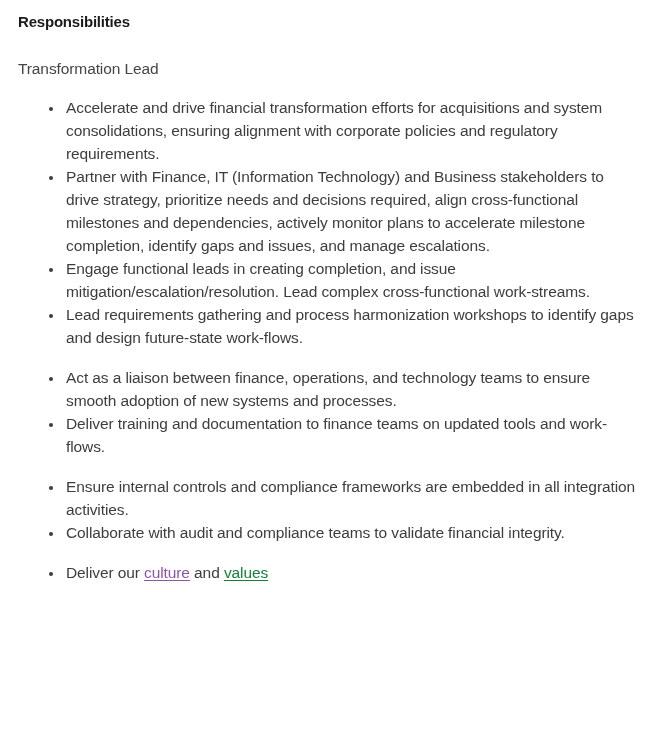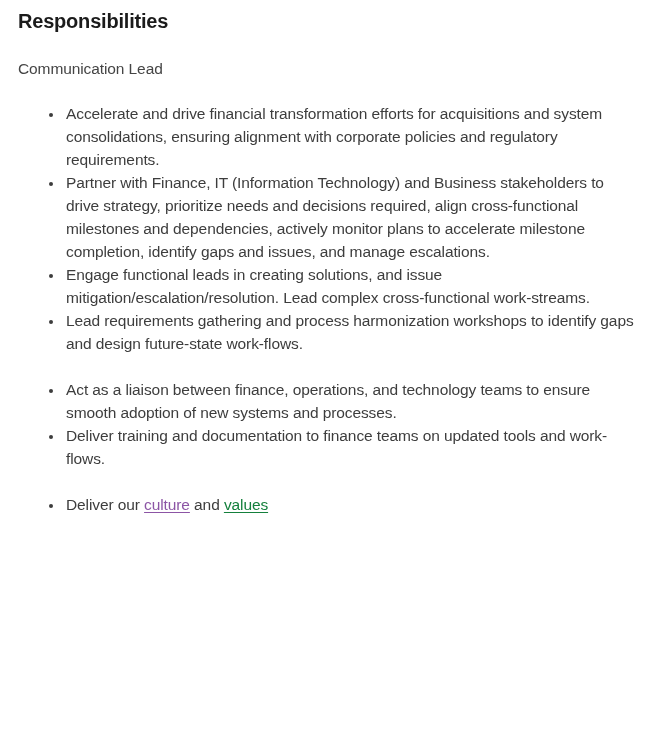--- a/index.html
+++ b/index.html
@@ -9,35 +9,35 @@
     box-sizing: border-box;
     padding: 9px 16px 0 18px;
     overflow: hidden;
     font-family: "Liberation Sans", sans-serif;
     font-size: 15.5px;
     letter-spacing: -0.1px;
     color: #3d3d3d;
   }
   h2[data-name="page-title"] {
     margin: 0 0 24px 0;
-    font-size: 20px;
+    font-size: 15px;
     line-height: 25px;
     font-weight: 700;
     letter-spacing: -0.2px;
     color: #1b1b1b;
   }
   p.section-heading {
     margin: 14px 0 0 0;
     font-size: 15.5px;
     line-height: 21px;
     font-weight: 400;
     color: #454545;
   }
   ul.bullet-list {
-    margin: 23px 0 12px 0;
+    margin: 17px 0 12px 0;
     padding: 0 0 0 46px;
     list-style: disc outside;
   }
   ul.bullet-list li {
     line-height: 23px;
     padding-left: 2px;
     color: #3d3d3d;
   }
   ul.bullet-list li::marker {
     font-size: 14px;
@@ -48,28 +48,32 @@
     cursor: pointer;
     text-align: right;
   }
 </style>
 </head>
 <body>
 
 <main data-name="job-description-panel">
   <h2 data-name="page-title">Responsibilities</h2>
   <div id="sections" data-name="sections">
-      <p class="section-heading" data-name="section-heading">Communication Lead</p>
+      <p class="section-heading" data-name="section-heading">Transformation Lead</p>
       <ul class="bullet-list" data-name="bullet-list">
         <li data-name="bullet-item"><span data-name="bullet-text">Accelerate and drive financial transformation efforts for acquisitions and system consolidations, ensuring alignment with corporate policies and regulatory requirements.</span></li>
         <li data-name="bullet-item"><span data-name="bullet-text">Partner with Finance, IT (Information Technology) and Business stakeholders to drive strategy, prioritize needs and decisions required, align cross-functional milestones and dependencies, actively monitor plans to accelerate milestone completion, identify gaps and issues, and manage escalations.</span></li>
-        <li data-name="bullet-item"><span data-name="bullet-text">Engage functional leads in creating solutions, and issue mitigation/escalation/resolution. Lead complex cross-functional work-streams.</span></li>
+        <li data-name="bullet-item"><span data-name="bullet-text">Engage functional leads in creating completion, and issue mitigation/escalation/resolution. Lead complex cross-functional work-streams.</span></li>
         <li data-name="bullet-item"><span data-name="bullet-text">Lead requirements gathering and process harmonization workshops to identify gaps and design future-state work-flows.</span></li>
       </ul>
       <ul class="bullet-list" data-name="bullet-list">
         <li data-name="bullet-item"><span data-name="bullet-text">Act as a liaison between finance, operations, and technology teams to ensure smooth adoption of new systems and processes.</span></li>
         <li data-name="bullet-item"><span data-name="bullet-text">Deliver training and documentation to finance teams on updated tools and work-flows.</span></li>
+      </ul>
+      <ul class="bullet-list" data-name="bullet-list">
+        <li data-name="bullet-item"><span data-name="bullet-text">Ensure internal controls and compliance frameworks are embedded in all integration activities.</span></li>
+        <li data-name="bullet-item"><span data-name="bullet-text">Collaborate with audit and compliance teams to validate financial integrity.</span></li>
       </ul>
       <ul class="bullet-list" data-name="bullet-list">
         <li data-name="bullet-item"><span data-name="bullet-text">Deliver our </span><a class="inline-link" href="#" data-name="culture-link" style="color: rgb(140, 85, 165);">culture</a><span data-name="bullet-text"> and </span><a class="inline-link" href="#" data-name="values-link" style="color: #15803d;">values</a></li>
       </ul>
     </div>
 </main>
 
 </body></html>

